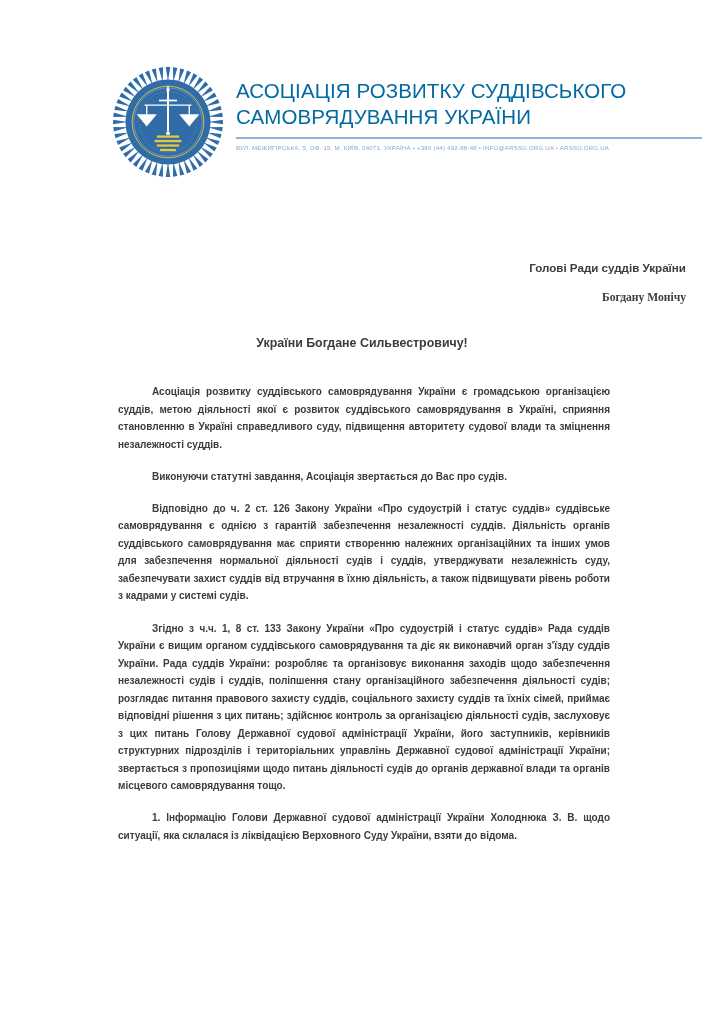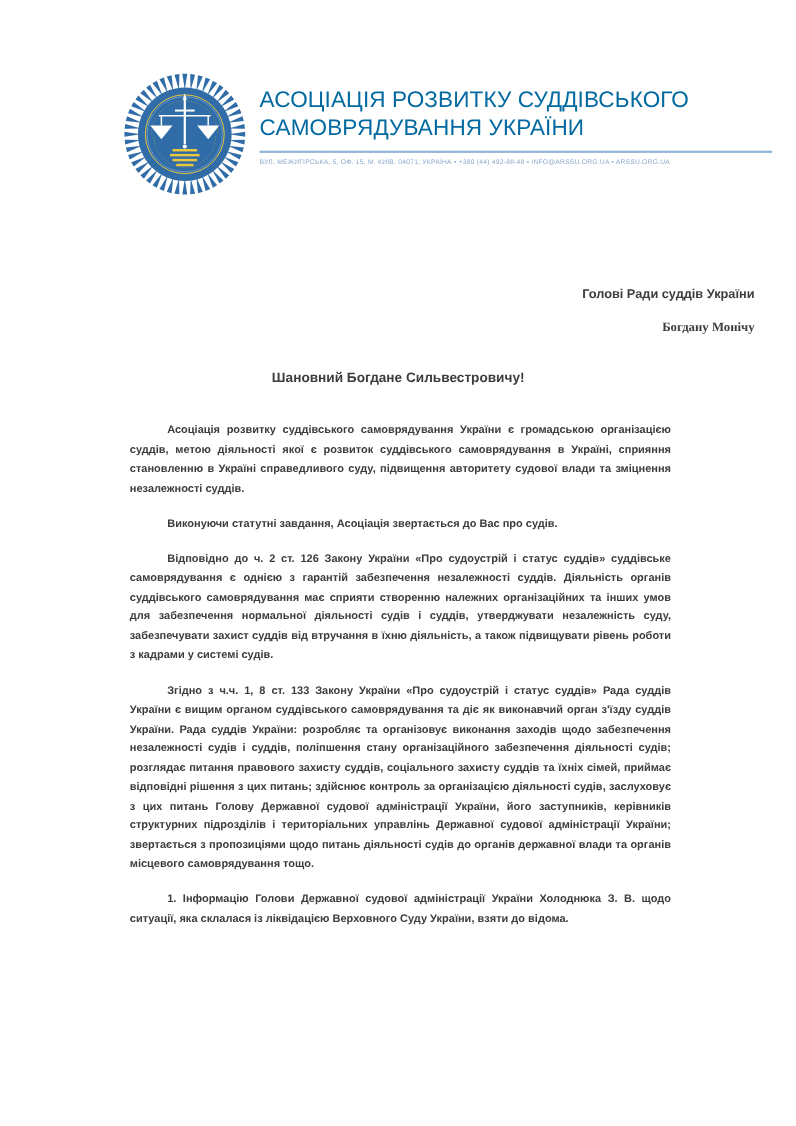--- a/index.html
+++ b/index.html
@@ -229,21 +229,21 @@
       <div class="rule"></div>
       <div class="contact">ВУЛ. МЕЖИГІРСЬКА, 5, ОФ. 15, М. КИЇВ, 04071, УКРАЇНА  •  +380 (44) 492-88-48  •  INFO@ARSSU.ORG.UA  •  ARSSU.ORG.UA</div>
     </div>
   </div>
 
   <div class="addressee">
     <div>Голові Ради суддів України</div>
     <div class="line2">Богдану Монічу</div>
   </div>
 
-  <div class="salutation">Шановний Богдане Сильвестровичу!</div>
+  <div class="salutation">України Богдане Сильвестровичу!</div>
 
   <div class="body-text">
     <p class="para">Асоціація розвитку суддівського самоврядування України є громадською організацією суддів, метою діяльності якої є розвиток суддівського самоврядування в Україні, сприяння становленню в Україні справедливого суду, підвищення авторитету судової влади та зміцнення незалежності суддів.</p>
     <p class="para">Виконуючи статутні завдання, Асоціація звертається до Вас про судів.</p>
     <p class="para">Відповідно до ч. 2 ст. 126 Закону України «Про судоустрій і статус суддів» суддівське самоврядування є однією з гарантій забезпечення незалежності суддів. Діяльність органів суддівського самоврядування має сприяти створенню належних організаційних та інших умов для забезпечення нормальної діяльності судів і суддів, утверджувати незалежність суду, забезпечувати захист суддів від втручання в їхню діяльність, а також підвищувати рівень роботи з кадрами у системі судів.</p>
     <p class="para">Згідно з ч.ч. 1, 8 ст. 133  Закону України «Про судоустрій і статус суддів» Рада суддів України є вищим органом суддівського самоврядування та діє як виконавчий орган з'їзду суддів України. Рада суддів України: розробляє та організовує виконання заходів щодо забезпечення незалежності судів і суддів, поліпшення стану організаційного забезпечення діяльності судів; розглядає питання правового захисту суддів, соціального захисту суддів та їхніх сімей, приймає відповідні рішення з цих питань; здійснює контроль за організацією діяльності судів, заслуховує з цих питань Голову Державної судової адміністрації України, його заступників, керівників структурних підрозділів і територіальних управлінь Державної судової адміністрації України; звертається з пропозиціями щодо питань діяльності судів до органів державної влади та органів місцевого самоврядування тощо.</p>
     <p class="para">1. Інформацію Голови Державної судової адміністрації України Холоднюка З. В. щодо ситуації, яка склалася із ліквідацією Верховного Суду України, взяти до відома.</p>
 
   </div>
 

